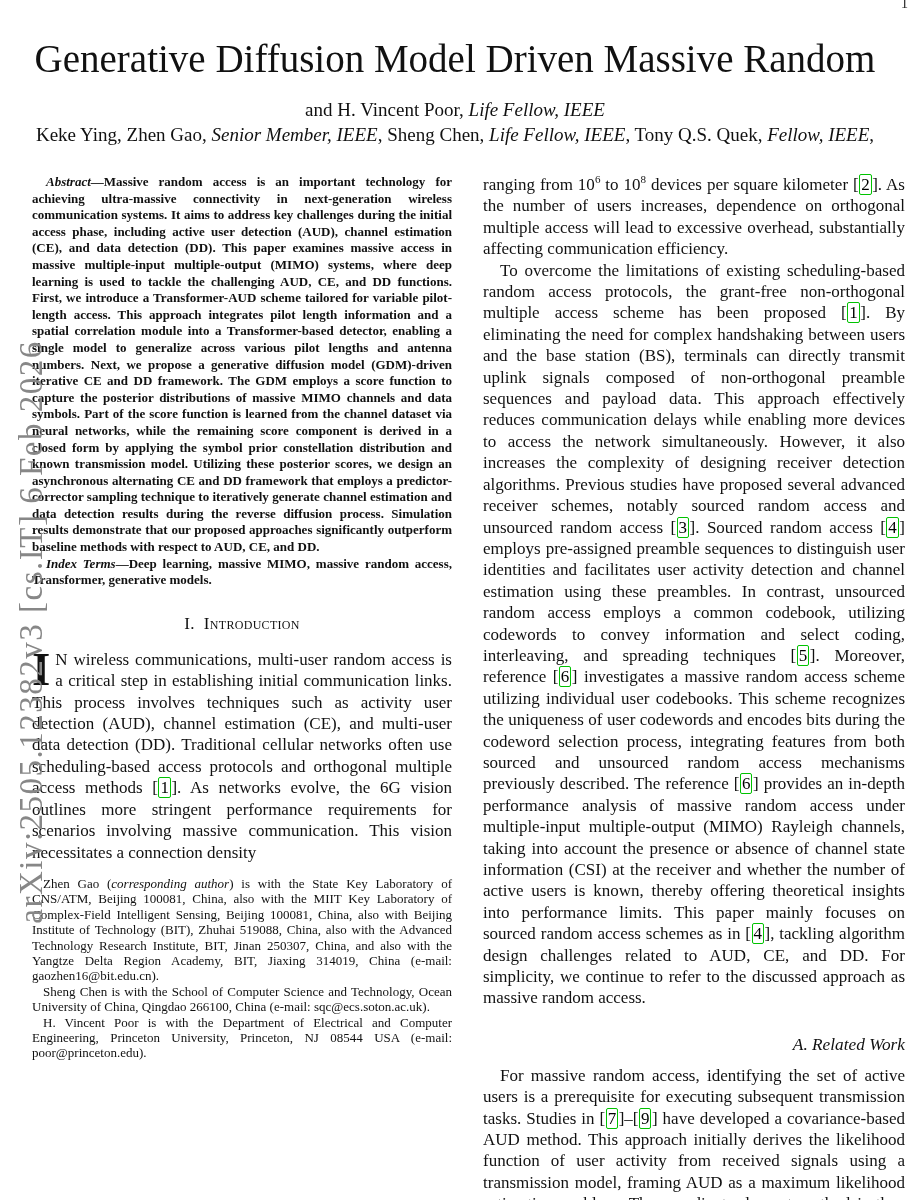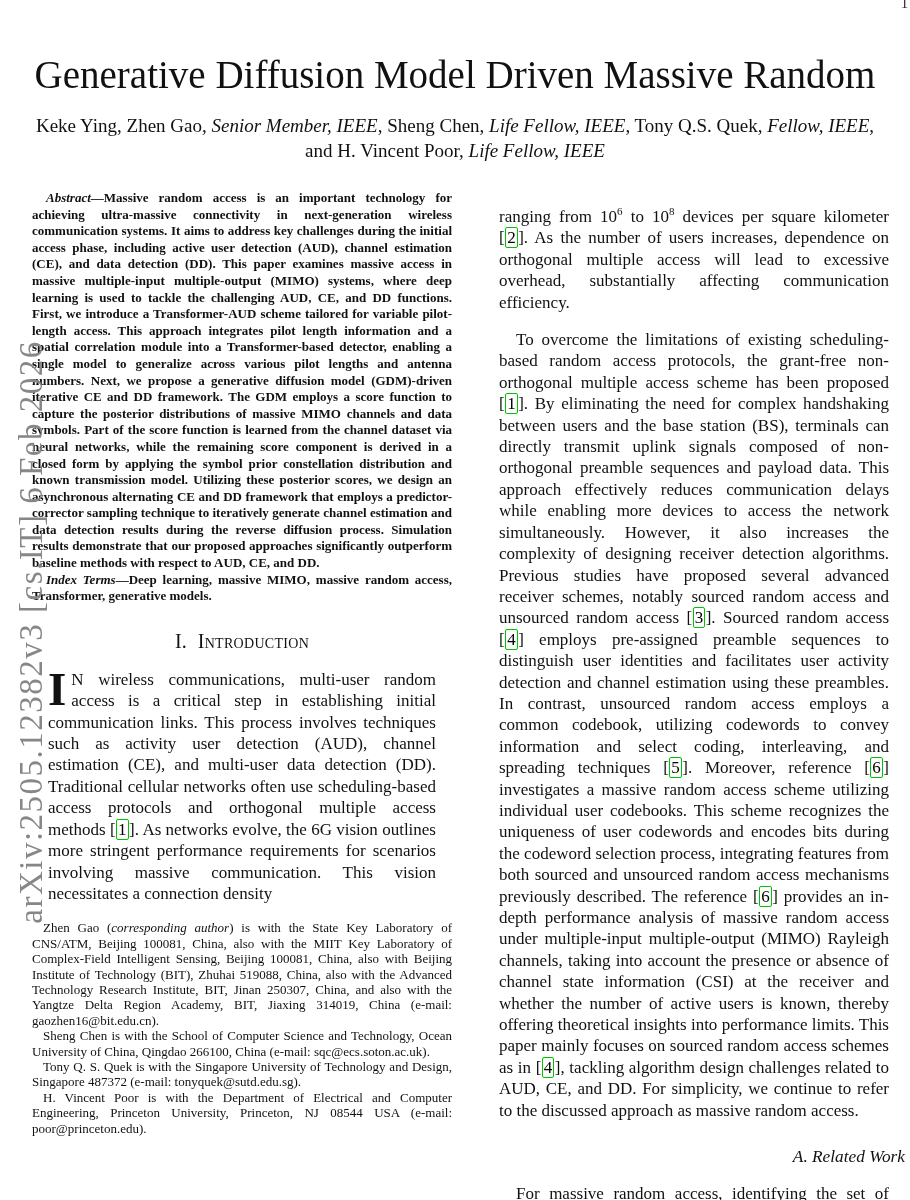--- a/index.html
+++ b/index.html
@@ -8,37 +8,37 @@
     background:#ffffff; overflow:hidden; color:#111;
     font-family:"Liberation Serif", serif;
   }
   .page-number { position:absolute; top:-4px; right:2px; font-size:14px; color:#222; }
   .arxiv-banner {
     position:absolute; left:-272px; top:612px; width:610px; height:40px;
     text-align:center; transform:rotate(-90deg); transform-origin:center;
     color:#878787; font-size:33px; letter-spacing:1.5px; white-space:nowrap;
     font-family:"Liberation Serif", serif;
   }
-  header { padding-top:51px; }
+  header { padding-top:35px; }
   .title { margin:0; font-weight:400; font-size:39px; line-height:47px; text-align:center; }
   .authors { margin-top:15px; font-size:19px; line-height:25px; text-align:center; }
   .columns { display:flex; margin-top:27px; padding-left:32px; gap:31px; }
   .col { text-align:justify; }
   .col-left { width:420px; }
   .col-right { width:422px; }
   .abstract {
     margin:0; font-weight:bold; font-size:13px; line-height:16.6px; text-indent:14px;
   }
   .index-terms { }
   .section-heading {
-    margin:25px 0 15px 0; font-weight:400; font-size:20px; text-align:center;
+    margin:25px 0 15px 0; font-weight:400; font-size:17px; text-align:center;
     letter-spacing:0.3px;
   }
   .sc { font-variant:small-caps; }
-  .body-p { margin:16px; font-size:17px; line-height:21.4px; text-indent:17px; }
+  .body-p { margin:0; font-size:17px; line-height:21.4px; text-indent:17px; }
   .no-indent { text-indent:0; }
   .dropcap-p { text-indent:0; }
   .dropcap { float:left; font-size:47px; line-height:37px; font-weight:bold; margin:2px 5px 0 0; }
   .subsection {
     margin:26px 0 10px 0; font-weight:400; font-style:italic; font-size:17.3px;
     text-align:right;
   }
   .footnotes { margin-top:13px; font-size:13px; line-height:15.4px; }
   .footnotes p { margin:0; text-indent:11px; }
   .seg-italic { font-style:italic; }
@@ -54,43 +54,42 @@
 
 <div class="page">
   <div class="page-number">1</div>
   <div class="arxiv-banner">arXiv:2505.12382v3  [cs.IT]  6 Feb 2026</div>
 
   <header>
     <h1 class="title">
       <span>Generative Diffusion Model Driven Massive Random</span><br>
     </h1>
     <div class="authors">
+      <div><span>and H. Vincent Poor, </span><span class="seg-italic">Life Fellow, IEEE</span></div>
       <div><span>Keke Ying, Zhen Gao, </span><span class="seg-italic">Senior Member, IEEE</span><span>, Sheng Chen, </span><span class="seg-italic">Life Fellow, IEEE</span><span>, Tony Q.S. Quek, </span><span class="seg-italic">Fellow, IEEE</span><span>,</span></div>
-      <div><span>and H. Vincent Poor, </span><span class="seg-italic">Life Fellow, IEEE</span></div>
     </div>
   </header>
 
   <div class="columns">
     <div class="col col-left">
       <p class="abstract"><span class="seg-bolditalic">Abstract</span><span>—Massive random access is an important technology for achieving ultra-massive connectivity in next-generation wireless communication systems. It aims to address key challenges during the initial access phase, including active user detection (AUD), channel estimation (CE), and data detection (DD). This paper examines massive access in massive multiple-input multiple-output (MIMO) systems, where deep learning is used to tackle the challenging AUD, CE, and DD functions. First, we introduce a Transformer-AUD scheme tailored for variable pilot-length access. This approach integrates pilot length information and a spatial correlation module into a Transformer-based detector, enabling a single model to generalize across various pilot lengths and antenna numbers. Next, we propose a generative diffusion model (GDM)-driven iterative CE and DD framework. The GDM employs a score function to capture the posterior distributions of massive MIMO channels and data symbols. Part of the score function is learned from the channel dataset via neural networks, while the remaining score component is derived in a closed form by applying the symbol prior constellation distribution and known transmission model. Utilizing these posterior scores, we design an asynchronous alternating CE and DD framework that employs a predictor-corrector sampling technique to iteratively generate channel estimation and data detection results during the reverse diffusion process. Simulation results demonstrate that our proposed approaches significantly outperform baseline methods with respect to AUD, CE, and DD.</span></p>
       <p class="abstract index-terms"><span class="seg-bolditalic">Index Terms</span><span>—Deep learning, massive MIMO, massive random access, Transformer, generative models.</span></p>
 
       <h2 class="section-heading">
         <span>I.</span>&nbsp;
         <span class="sc">Introduction</span>
       </h2>
 
       <p class="body-p dropcap-p">
         <span class="dropcap">I</span><span><span>N wireless communications, multi-user random access is a critical step in establishing initial communication links. This process involves techniques such as activity user detection (AUD), channel estimation (CE), and multi-user data detection (DD). Traditional cellular networks often use scheduling-based access protocols and orthogonal multiple access methods [</span><span class="seg-cite">1</span><span>]. As networks evolve, the 6G vision outlines more stringent performance requirements for scenarios involving massive communication. This vision necessitates a connection density</span></span>
       </p>
 
       <div class="footnotes">
         <p><span>Zhen Gao (</span><span class="seg-italic">corresponding author</span><span>) is with the State Key Laboratory of CNS/ATM, Beijing 100081, China, also with the MIIT Key Laboratory of Complex-Field Intelligent Sensing, Beijing 100081, China, also with Beijing Institute of Technology (BIT), Zhuhai 519088, China, also with the Advanced Technology Research Institute, BIT, Jinan 250307, China, and also with the Yangtze Delta Region Academy, BIT, Jiaxing 314019, China (e-mail: gaozhen16@bit.edu.cn).</span></p>
         <p><span>Sheng Chen is with the School of Computer Science and Technology, Ocean University of China, Qingdao 266100, China (e-mail: sqc@ecs.soton.ac.uk).</span></p>
-        <p><span>Tony Q. S. Quek is with the Singapore University of Technology and Design, Singapore 487372 (e-mail: tonyquek@sutd.edu.sg).</span></p>
         <p><span>H. Vincent Poor is with the Department of Electrical and Computer Engineering, Princeton University, Princeton, NJ 08544 USA (e-mail: poor@princeton.edu).</span></p>
 
       </div>
     </div>
 
     <div class="col col-right">
       <p class="body-p no-indent"><span>ranging from 10</span><span class="seg-sup">6</span><span> to 10</span><span class="seg-sup">8</span><span> devices per square kilometer [</span><span class="seg-cite">2</span><span>]. As the number of users increases, dependence on orthogonal multiple access will lead to excessive overhead, substantially affecting communication efficiency.</span></p>
       <p class="body-p"><span>To overcome the limitations of existing scheduling-based random access protocols, the grant-free non-orthogonal multiple access scheme has been proposed [</span><span class="seg-cite">1</span><span>]. By eliminating the need for complex handshaking between users and the base station (BS), terminals can directly transmit uplink signals composed of non-orthogonal preamble sequences and payload data. This approach effectively reduces communication delays while enabling more devices to access the network simultaneously. However, it also increases the complexity of designing receiver detection algorithms. Previous studies have proposed several advanced receiver schemes, notably sourced random access and unsourced random access [</span><span class="seg-cite">3</span><span>]. Sourced random access [</span><span class="seg-cite">4</span><span>] employs pre-assigned preamble sequences to distinguish user identities and facilitates user activity detection and channel estimation using these preambles. In contrast, unsourced random access employs a common codebook, utilizing codewords to convey information and select coding, interleaving, and spreading techniques [</span><span class="seg-cite">5</span><span>]. Moreover, reference [</span><span class="seg-cite">6</span><span>] investigates a massive random access scheme utilizing individual user codebooks. This scheme recognizes the uniqueness of user codewords and encodes bits during the codeword selection process, integrating features from both sourced and unsourced random access mechanisms previously described. The reference [</span><span class="seg-cite">6</span><span>] provides an in-depth performance analysis of massive random access under multiple-input multiple-output (MIMO) Rayleigh channels, taking into account the presence or absence of channel state information (CSI) at the receiver and whether the number of active users is known, thereby offering theoretical insights into performance limits. This paper mainly focuses on sourced random access schemes as in [</span><span class="seg-cite">4</span><span>], tackling algorithm design challenges related to AUD, CE, and DD. For simplicity, we continue to refer to the discussed approach as massive random access.</span></p>
       <h3 class="subsection">A. Related Work</h3>
       <p class="body-p"><span>For massive random access, identifying the set of active users is a prerequisite for executing subsequent transmission tasks. Studies in [</span><span class="seg-cite">7</span><span>]–[</span><span class="seg-cite">9</span><span>] have developed a covariance-based AUD method. This approach initially derives the likelihood function of user activity from received signals using a transmission model, framing AUD as a maximum likelihood estimation problem. The coordinate descent method is then employed to iteratively estimate each user’s activity. However, the algorithm’s computational complexity is high due to the need for computing the inverse of the covariance matrix in each iteration and performing serial iterative estimation for multiple</span></p>

